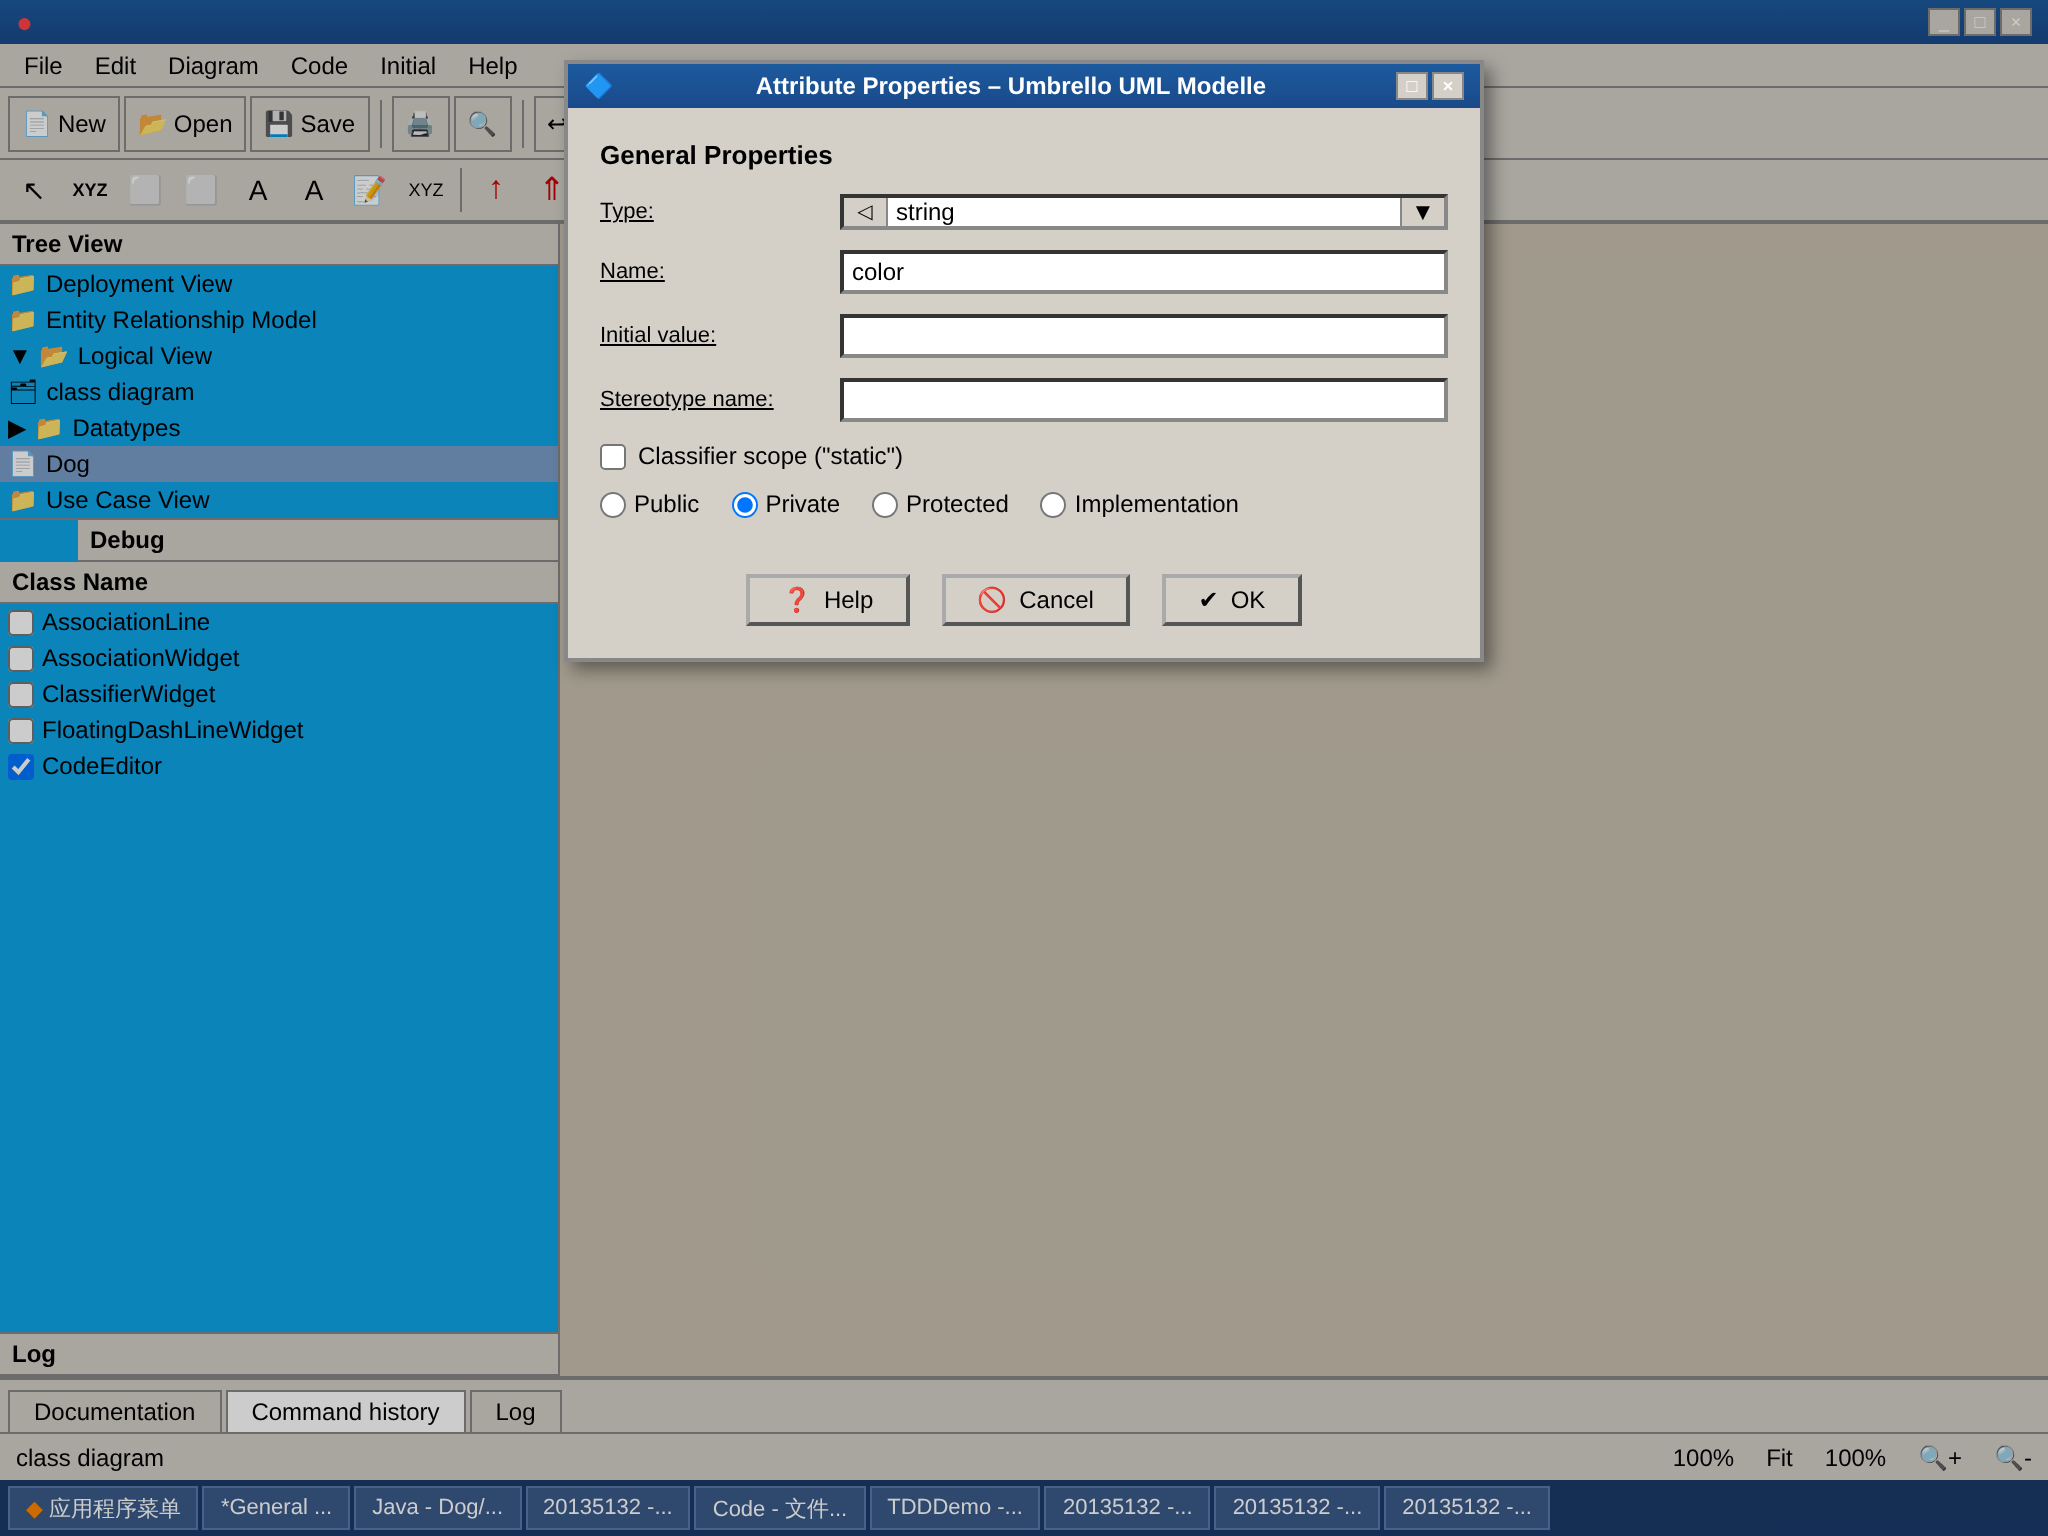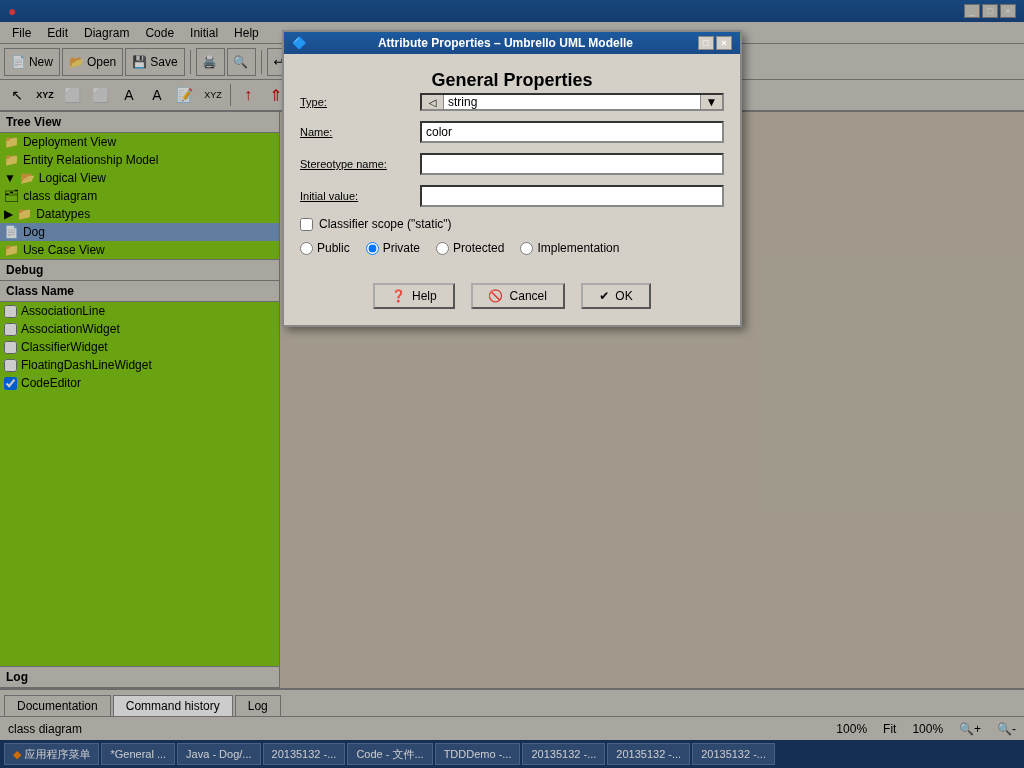--- a/index.html
+++ b/index.html
@@ -24,27 +24,27 @@
     
     #toolbar2 { background: #d4d0c8; height: 32px; display: flex; align-items: center; padding: 2px 4px; border-bottom: 2px solid #888; gap: 2px; }
     .tool-btn { width: 26px; height: 26px; background: #d4d0c8; border: 1px solid transparent; display: flex; align-items: center; justify-content: center; cursor: pointer; font-size: 14px; }
     .tool-sep { width: 1px; height: 22px; background: #888; margin: 0 2px; }
 
     
     #main-area { display: flex; flex-direction: column; height: calc(768px - 22px - 22px - 36px - 32px - 24px - 28px); }
     #content-area { display: flex; flex: 1; }
 
     
-    #left-panel { width: 280px; background: #84cc16; border-right: 1px solid #888; display: flex; flex-direction: column; overflow: hidden; }
+    #left-panel { width: 280px; background: #0ea5e9; border-right: 1px solid #888; display: flex; flex-direction: column; overflow: hidden; }
     #tree-view { flex: 0 0 auto; }
     .panel-header { background: #d4d0c8; padding: 3px 6px; font-weight: bold; font-size: 12px; border-bottom: 1px solid #888; }
     .tree-item { padding: 2px 4px; cursor: pointer; display: flex; align-items: center; gap: 4px; font-size: 12px; }
     .tree-item.selected { background: #7a9ec8; }
 
-    #debug-section { border-top: 1px solid #888; }
+    #debug-section { border-top: 1px solid #888; padding-left: 39px; }
     #class-list { flex: 1; overflow: auto; }
     .class-item { padding: 2px 4px; display: flex; align-items: center; gap: 4px; font-size: 12px; cursor: pointer; }
     .class-item input[type=checkbox] { margin: 0; }
 
     #log-section { border-top: 1px solid #888; }
 
     
     #right-area { flex: 1; background: #c8c0b0; position: relative; }
 
     
@@ -63,21 +63,21 @@
 
     
     #modal-overlay { position: absolute; top: 0; left: 0; right: 0; bottom: 0; background: rgba(0,0,0,0.2); z-index: 100; display: flex; align-items: flex-start; justify-content: center; padding-top: 30px; }
 
     
     #dialog { width: 460px; background: #d4d0c8; border: 2px solid #888; box-shadow: 4px 4px 8px rgba(0,0,0,0.4); }
     #dialog-title { background: linear-gradient(to bottom, #1c5a9e, #1a4a8a); color: white; padding: 4px 8px; display: flex; align-items: center; justify-content: space-between; font-size: 12px; font-weight: bold; }
     #dialog-title .dialog-controls { display: flex; gap: 2px; }
     #dialog-title .dialog-btn { width: 16px; height: 14px; background: #d4d0c8; border: 1px solid #888; font-size: 9px; display: flex; align-items: center; justify-content: center; cursor: pointer; }
     #dialog-body { padding: 16px; }
-    .section-title { font-weight: bold; font-size: 18px; margin-bottom: 2px; text-align: center; }
+    .section-title { font-weight: bold; font-size: 13px; margin-bottom: 12px; }
     .form-row { display: flex; align-items: center; margin-bottom: 10px; }
     .form-label { width: 120px; font-size: 11px; }
     .form-label.underline { text-decoration: underline; }
     .form-input { flex: 1; height: 22px; border: 2px inset #888; background: white; padding: 0 4px; font-size: 12px; font-family: inherit; }
     .form-select-wrapper { flex: 1; display: flex; border: 2px inset #888; background: white; }
     .form-select-inner { flex: 1; padding: 0 4px; font-size: 12px; display: flex; align-items: center; }
     .form-select-arrow { width: 22px; background: #d4d0c8; border-left: 1px solid #888; display: flex; align-items: center; justify-content: center; cursor: pointer; }
     .form-select-clear { width: 22px; background: #d4d0c8; border-right: 1px solid #888; display: flex; align-items: center; justify-content: center; cursor: pointer; font-size: 10px; }
     .checkbox-row { display: flex; align-items: center; gap: 6px; margin-bottom: 10px; font-size: 12px; }
     .visibility-section { margin-top: 8px; }
@@ -312,26 +312,26 @@
           <div class="form-select-arrow">▼</div>
         </div>
       </div>
 
       <div class="form-row">
         <label class="form-label underline">Name:</label>
         <input class="form-input" type="text" value="color" style="">
       </div>
 
       <div class="form-row">
+        <label class="form-label underline">Initial value:</label>
+        <input class="form-input" type="text" style="">
+      </div>
+
+      <div class="form-row">
         <label class="form-label underline">Stereotype name:</label>
-        <input class="form-input" type="text" style="">
-      </div>
-
-      <div class="form-row">
-        <label class="form-label underline">Initial value:</label>
         <input class="form-input" type="text" style="">
       </div>
 
       <div class="checkbox-row">
         <input type="checkbox" style="">
         <label>Classifier scope ("static")</label>
       </div>
 
       <div class="visibility-section">
         <div class="radio-group">

